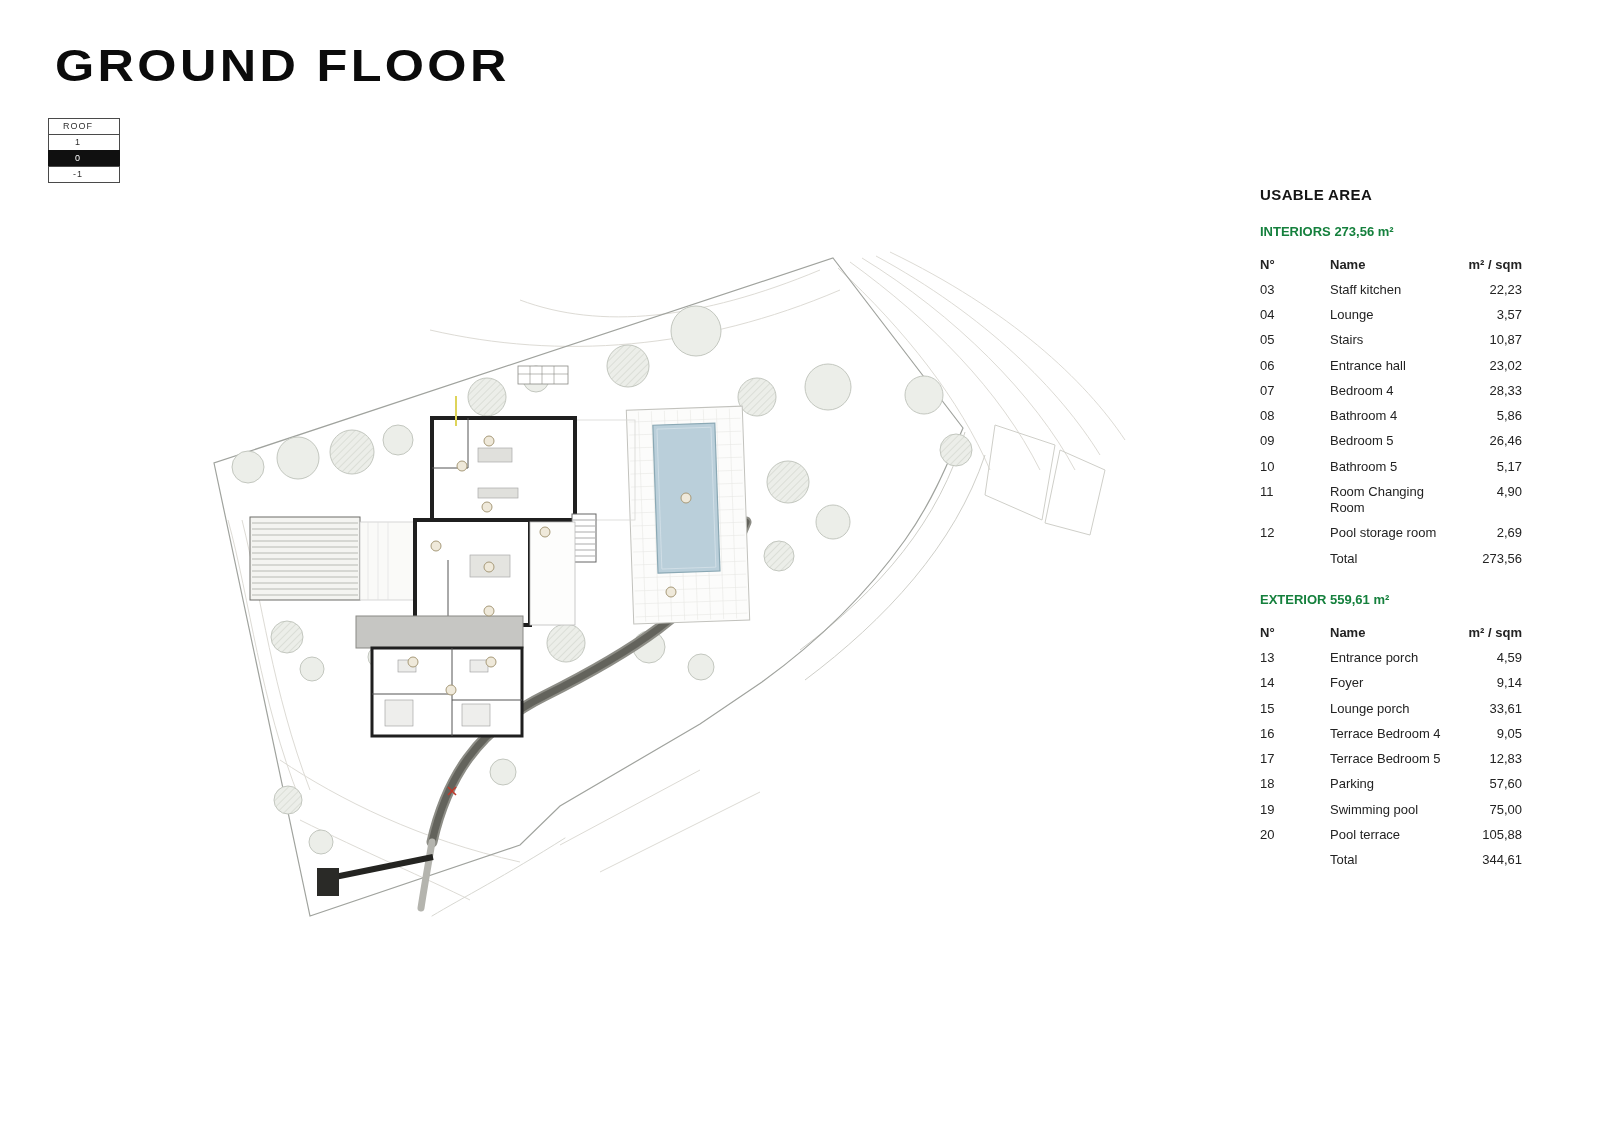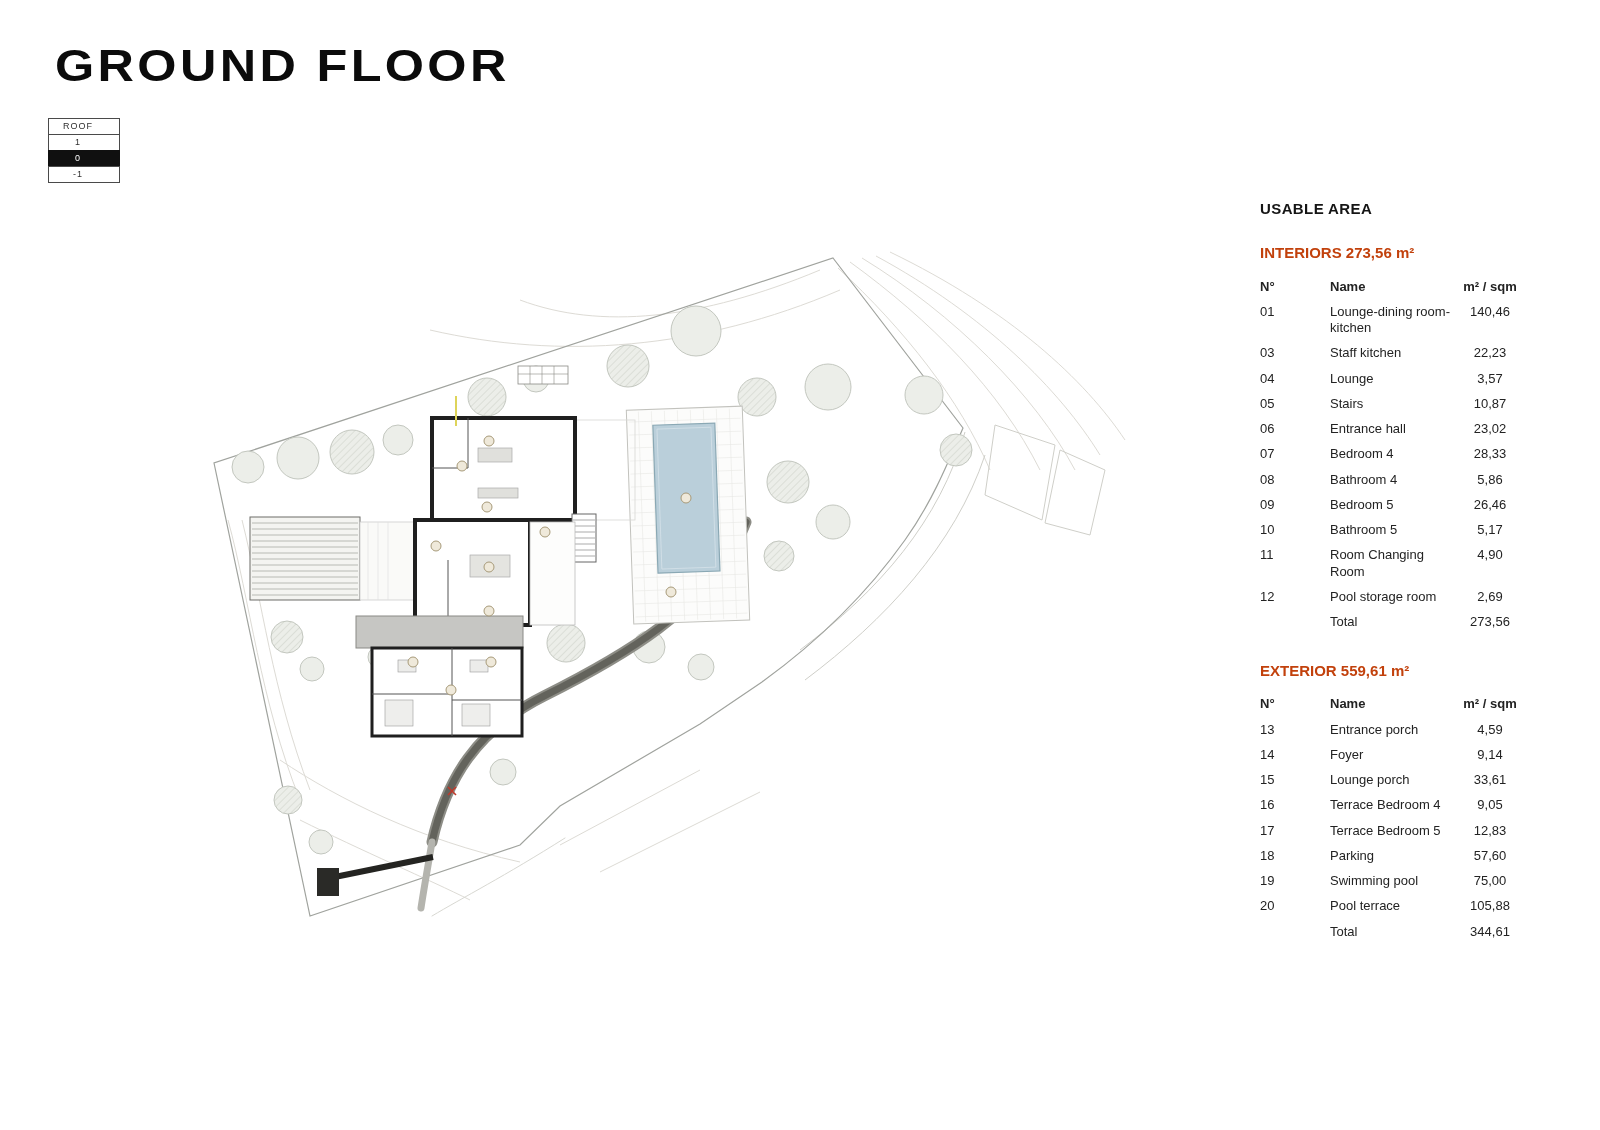--- a/index.html
+++ b/index.html
@@ -17,30 +17,30 @@
   .floor-selector{
     position:absolute;left:48px;top:118px;width:72px;z-index:2;
     font-size:9px;text-align:center;color:#2f2f2f;
   }
   .fs-cell{
     border:1px solid #4a4a4a;margin-top:-1px;padding:2px 12px 3px 0;
     letter-spacing:1px;background:#ffffff;cursor:pointer;min-height:8px;
   }
   .fs-cell:first-child{margin-top:0;}
   .fs-cell.active{background:#101010;color:#ffffff;border-color:#101010;}
-  .panel{position:absolute;left:1260px;top:200px;width:262px;z-index:2;}
+  .panel{position:absolute;left:1260px;top:186px;width:262px;z-index:2;}
   .panel-heading{font-size:15px;font-weight:700;letter-spacing:.4px;color:#151515;}
-  .section-heading{font-size:15px;font-weight:700;margin-top:27px;color:#c2410c;}
+  .section-heading{font-size:13px;font-weight:700;margin-top:21px;color:#15803d;}
   .tbl{margin-top:13px;font-size:13px;color:#232323;}
   .trow{display:flex;align-items:flex-start;padding:4.5px 0;}
   .thead{font-weight:700;}
   .trow.total{font-weight:400;}
   .c-no{width:48px;flex:none;}
   .c-name{flex:1;padding-right:8px;line-height:1.25;padding-left:22px;}
-  .c-area{width:64px;flex:none;text-align:center;}
+  .c-area{width:64px;flex:none;text-align:right;}
 </style>
 </head>
 <body>
 
 <svg class="plan-svg" width="1600" height="1130" viewBox="0 0 1600 1130" aria-hidden="true">
   <defs>
     <pattern id="treeHatch" width="5" height="5" patternUnits="userSpaceOnUse" patternTransform="rotate(45)">
       <rect width="5" height="5" fill="#eceee9"></rect>
       <line x1="0" y1="0" x2="0" y2="5" stroke="#d0d4cb" stroke-width="1.2"></line>
     </pattern>
@@ -193,25 +193,20 @@
   <div class="panel-heading">USABLE AREA</div>
 
   <div class="section-heading">INTERIORS 273,56 m²</div>
   <div class="tbl">
     <div class="trow thead">
       <span class="c-no">N°</span>
       <span class="c-name">Name</span>
       <span class="c-area">m² / sqm</span>
     </div>
     <div class="trow">
-      <span class="c-no">01</span>
-      <span class="c-name">Lounge-dining room-kitchen</span>
-      <span class="c-area">140,46</span>
-    </div>
-    <div class="trow">
       <span class="c-no">03</span>
       <span class="c-name">Staff kitchen</span>
       <span class="c-area">22,23</span>
     </div>
     <div class="trow">
       <span class="c-no">04</span>
       <span class="c-name">Lounge</span>
       <span class="c-area">3,57</span>
     </div>
     <div class="trow">

